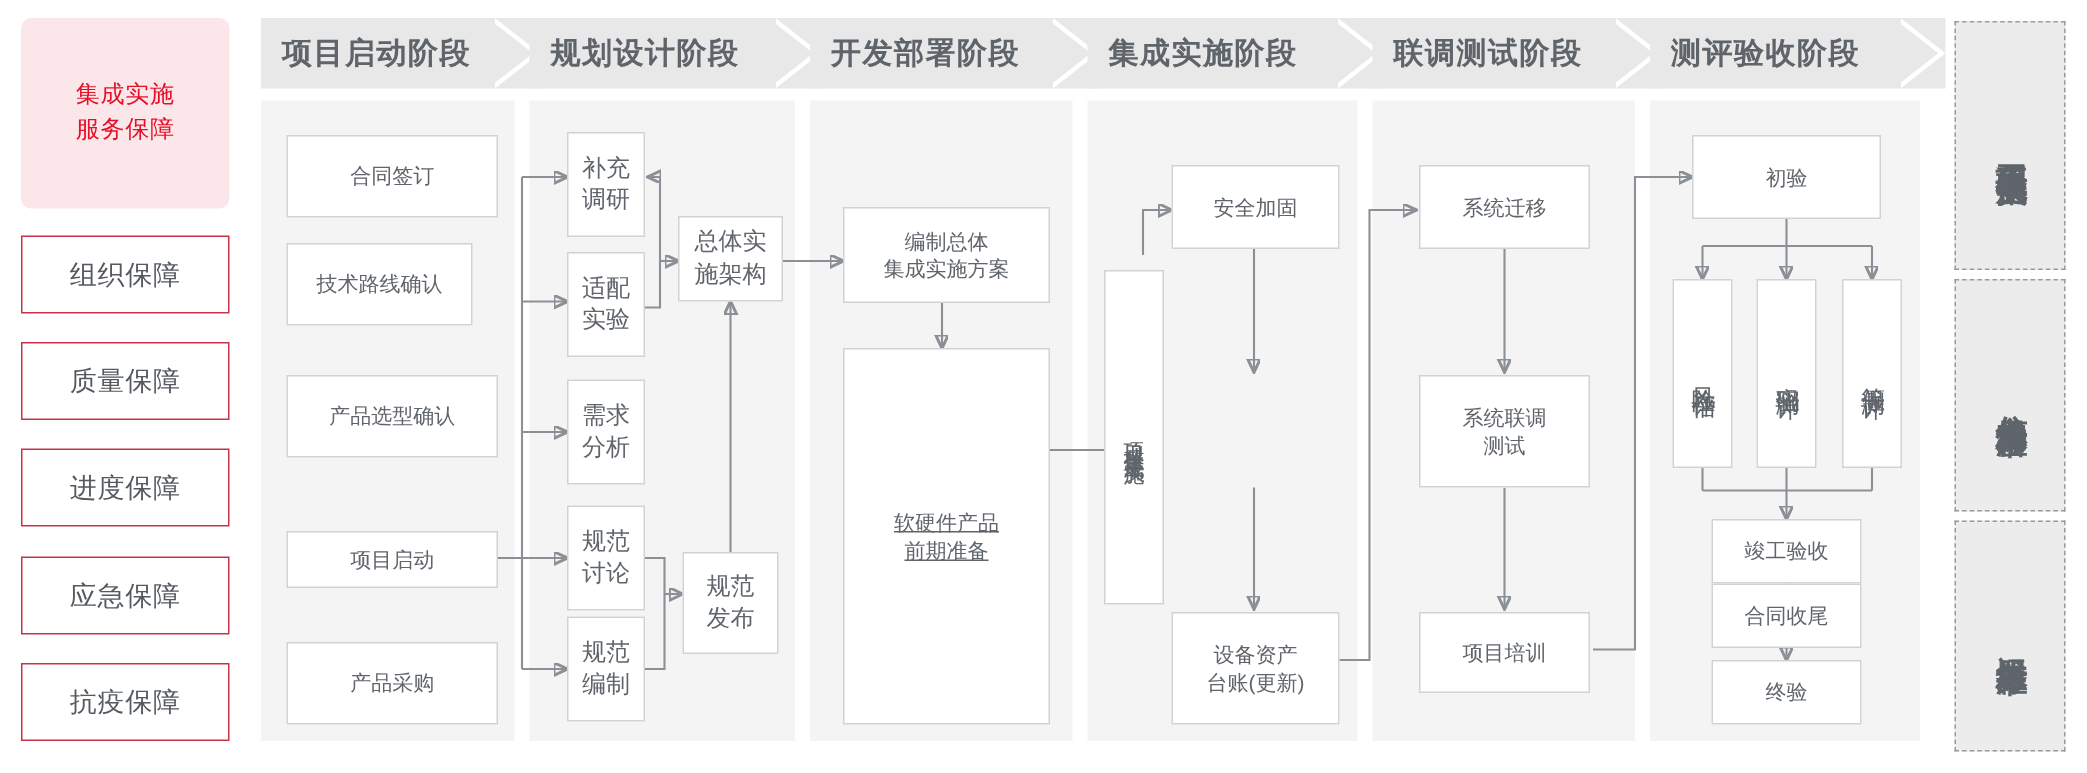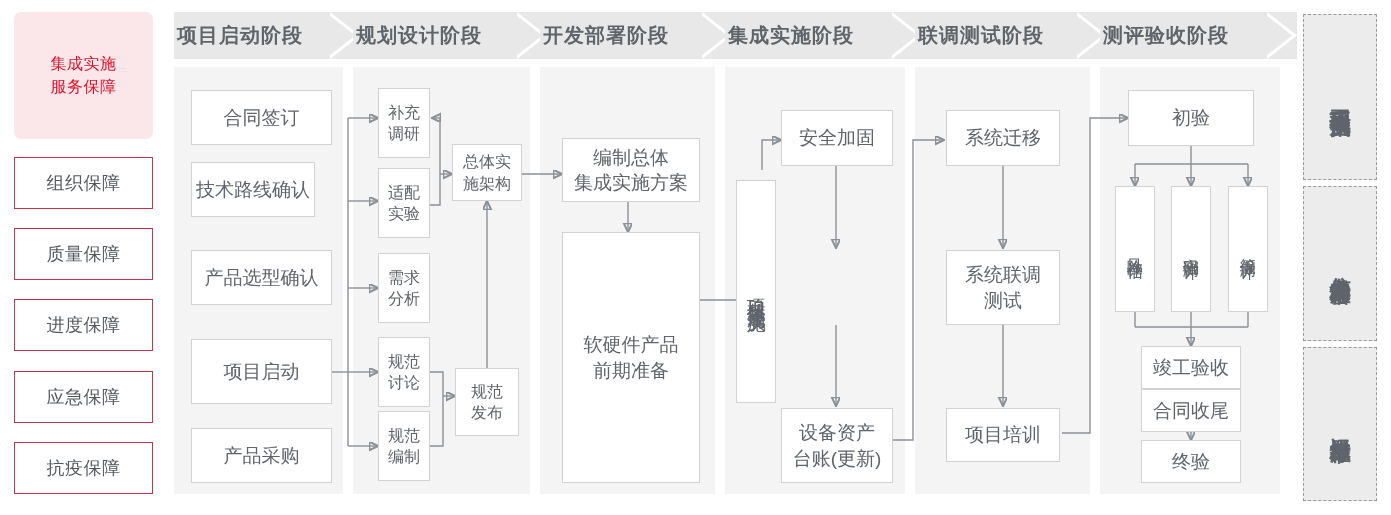--- a/index.html
+++ b/index.html
@@ -35,38 +35,38 @@
   .phase-col{
     top:67px;height:427px;
     background:#f4f4f4;
   }
   .phase-head{
     top:12px;height:47px;
     background:#e8e8e8;
     display:flex;align-items:center;
     color:#5e6469;font-size:20px;font-weight:bold;letter-spacing:1px;
   }
-  .phase-head .ht{padding-left:3px;}
+  .phase-head .ht{padding-left:14px;}
   
   .chev{
     top:12px;width:28px;height:47px;
     background:#e8e8e8;
     clip-path:polygon(0 0, 100% 50%, 0 100%);
   }
   .chev-notch{
     top:12px;width:30px;height:47px;
     background:#ffffff;
     clip-path:polygon(0 0, 100% 50%, 0 100%, 0 92%, 84% 50%, 0 8%);
   }
 
   
   .node{
     background:#ffffff;border:1px solid #d2d2d2;
     display:flex;align-items:center;justify-content:center;
-    text-align:center;color:#5f656b;font-size:19px;line-height:1.32;
+    text-align:center;color:#5f656b;font-size:14px;line-height:1.32;
   }
   .node.sm{font-size:16px;}
   .node.vert{
     writing-mode:vertical-rl;text-orientation:upright;
     letter-spacing:2px;line-height:1.08;
   }
 
   
   .std-box{
     left:1303px;width:74px;
@@ -215,21 +215,21 @@
 
   <div class="abs node" style="left:191px;top:90px;width:141px;height:55px;">
     <span>合同签订</span>
   </div>
   <div class="abs node" style="left:191px;top:162px;width:124px;height:55px;">
     <span>技术路线确认</span>
   </div>
   <div class="abs node" style="left:191px;top:250px;width:141px;height:55px;">
     <span>产品选型确认</span>
   </div>
-  <div class="abs node" style="left:191px;top:339px;width:141px;height:65px;">
+  <div class="abs node" style="left:191px;top:354px;width:141px;height:38px;">
     <span>项目启动</span>
   </div>
   <div class="abs node" style="left:191px;top:428px;width:141px;height:55px;">
     <span>产品采购</span>
   </div>
 
   <div class="abs node sm" style="left:378px;top:88px;width:52px;height:70px;">
     <div>
       <div>补充</div>
       <div>调研</div>
@@ -271,21 +271,21 @@
       <div>发布</div>
     </div>
   </div>
 
   <div class="abs node" style="left:562px;top:138px;width:138px;height:64px;">
     <div>
       <div>编制总体</div>
       <div>集成实施方案</div>
     </div>
   </div>
-  <div class="abs node" style="left:562px;top:232px;width:138px;height:251px;">
+  <div class="abs node" style="left:562px;top:232px;width:138px;height:251px;text-decoration:underline;">
     <div>
       <div>软硬件产品</div>
       <div>前期准备</div>
     </div>
   </div>
 
   <div class="abs node vert" style="left:736px;top:180px;width:40px;height:223px;">
     <span>项目整体集成实施</span>
   </div>
   <div class="abs node" style="left:781px;top:110px;width:112px;height:56px;">

